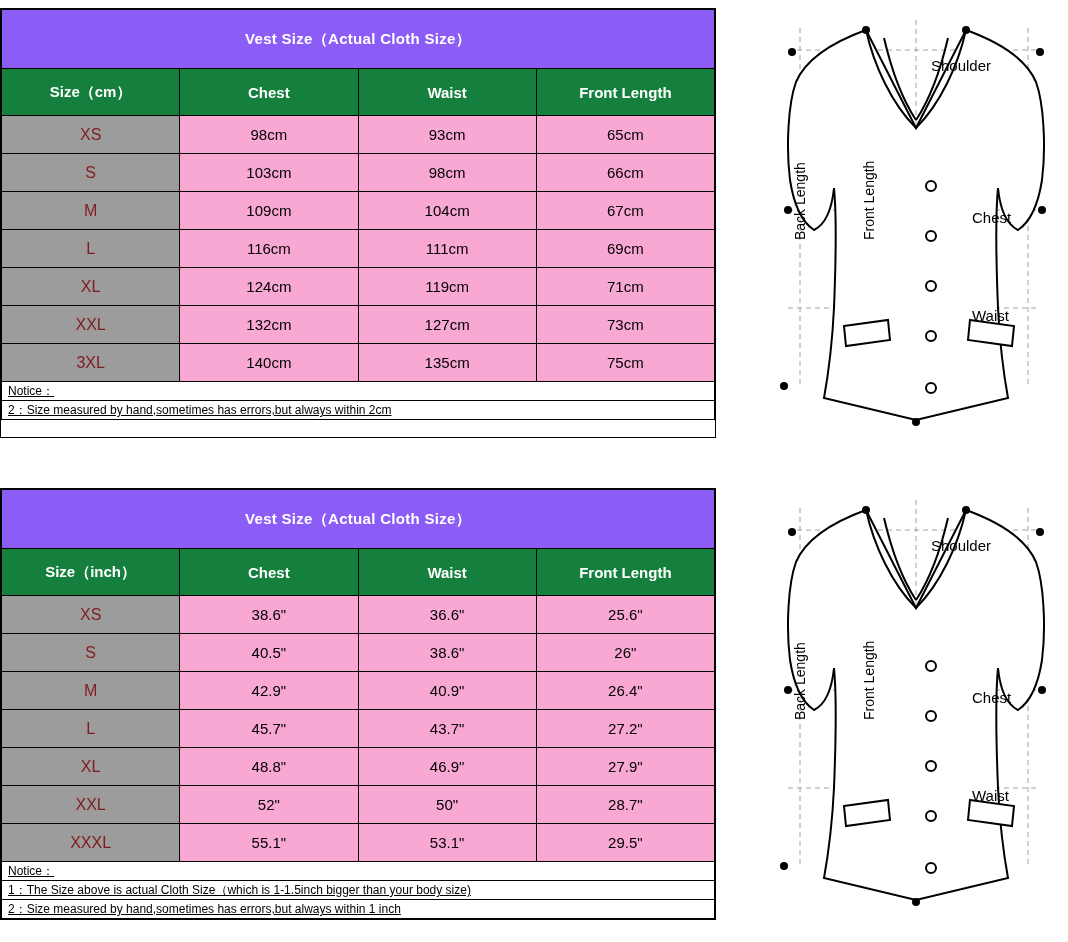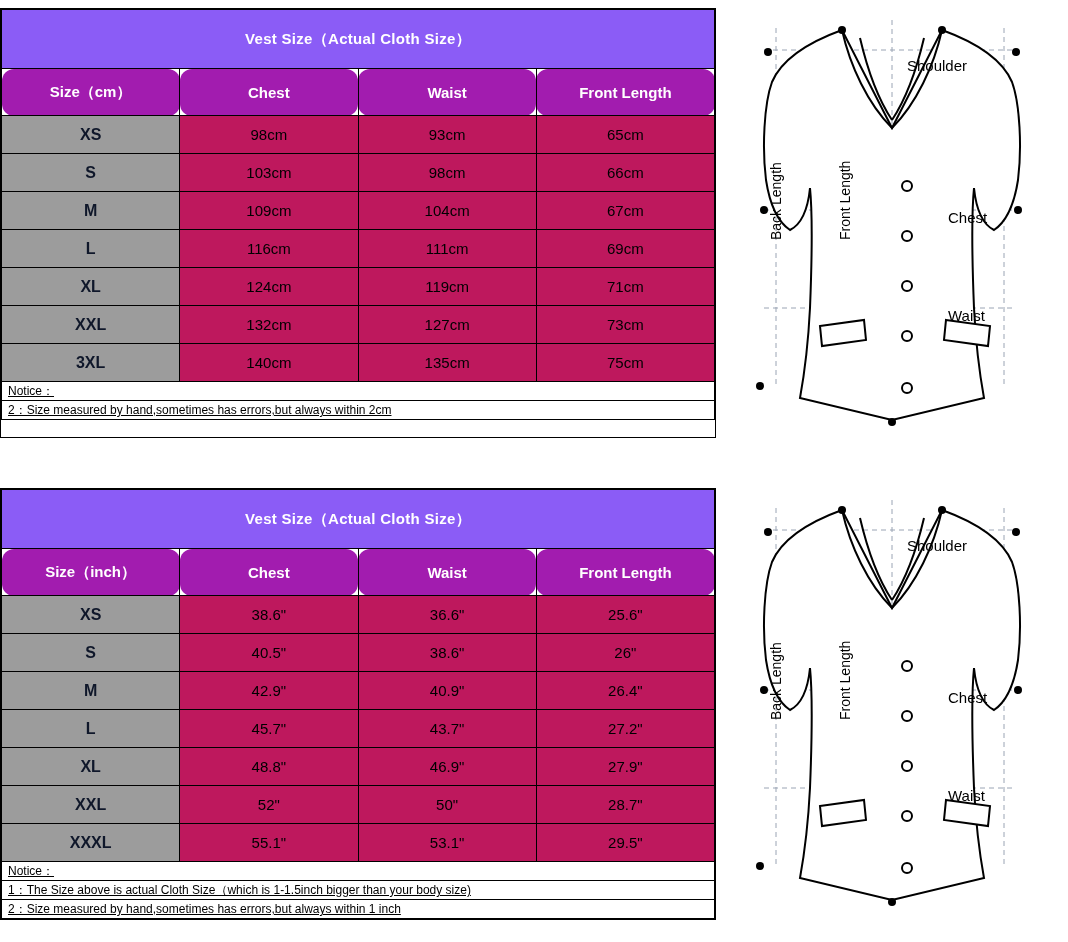--- a/index.html
+++ b/index.html
@@ -42,38 +42,37 @@
   }
   .title-row td {
     background: #8b5cf6;
     color: #ffffff;
     font-weight: bold;
     font-size: 19px;
     height: 58px;
     letter-spacing: 0.3px;
   }
   .head-row td {
-    background: #a21caf;
+    background: #15803d;
     color: #ffffff;
     font-weight: bold;
     font-size: 16px;
     height: 46px;
-    border-radius: 12px;
   }
   .data-row td {
     height: 37px;
   }
   .data-row td.size-cell {
     background: #9c9c9c;
-    color: #0f172a;
-    font-weight: bold;
+    color: #7f1d1d;
+    font-weight: normal;
     font-size: 16px;
   }
   .data-row td.val {
-    background: #be185d;
+    background: #f9a8d4;
     color: #000;
     font-size: 15px;
   }
   .notice-wrap {
     border: 1px solid #000;
     border-top: none;
   }
   .notice-line {
     font-size: 12px;
     line-height: 1.0;
@@ -81,20 +80,21 @@
     border-bottom: 1px solid #000;
     white-space: nowrap;
     text-decoration: underline;
   }
   .notice-line:last-child { border-bottom: none; }
 
   .figure {
     width: 280px;
     position: relative;
     box-sizing: border-box;
+    margin-left: 24px;
   }
   .fig-svg { display: block; }
   .col-size { width: 26%; }
   .col-val { width: 24.666%; }
 </style>
 </head>
 <body>
 
 <div class="panel" id="panel-cm">
 

